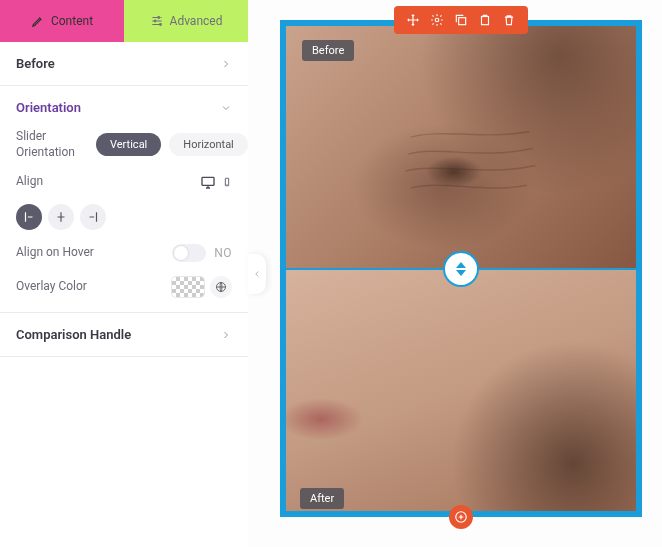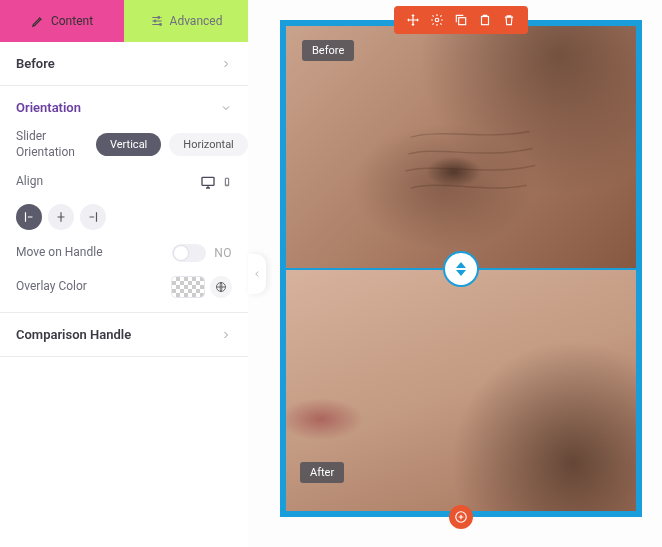--- a/index.html
+++ b/index.html
@@ -61,21 +61,21 @@
       radial-gradient(circle at 82% 80%, rgba(50,30,20,0.6), transparent 35%),
       linear-gradient(160deg,#d7b29c 0%, #c39a82 50%, #a5745c 100%);
   }
   .divider { position:absolute; left:0; right:0; top:50%; height:2px; background:#1a9edb; transform:translateY(-50%); z-index:3; }
   .handle { position:absolute; left:50%; top:50%; width:36px; height:36px; border-radius:50%; border:2px solid #1a9edb; background:#fff; transform:translate(-50%,-50%); z-index:4; display:flex; flex-direction:column; align-items:center; justify-content:center; cursor:grab; gap:2px; }
   .handle .tri { width:0; height:0; border-left:5px solid transparent; border-right:5px solid transparent; }
   .handle .tri.up { border-bottom:6px solid #1a9edb; }
   .handle .tri.down { border-top:6px solid #1a9edb; }
   .badge { position:absolute; background:rgba(80,80,88,0.85); color:#fff; font-size:11px; padding:4px 10px; border-radius:3px; z-index:5; }
   .badge.before { top:14px; left:16px; }
-  .badge.after { bottom:28px; left:14px;text-align:right; }
+  .badge.after { bottom:2px; left:14px;text-align:right; }
   .wrinkles { position:absolute; top:40%; left:25%; width:55%; height:35%; z-index:2; opacity:0.22; }
   .wrinkles path { stroke:#3a2015; fill:none; stroke-width:1; }
 </style>
 </head>
 <body>
 
 <div class="app">
   <aside class="sidebar">
     <div class="tabs">
       <div class="tab active">
@@ -153,21 +153,21 @@
           </div>
           <div class="icon-btn">
             <svg viewBox="0 0 24 24" stroke="currentColor" fill="none" stroke-width="2">
                 <path d="M18 4v16M6 12h8"></path>
               </svg>
           </div>
         </div>
       </div>
 
       <div class="field">
-        <div class="field-label" style="max-width:none">Move on Handle</div>
+        <div class="field-label" style="max-width:none">Align on Hover</div>
         <div class="toggle-wrap">
           <div class="toggle"></div>
           <span>NO</span>
         </div>
       </div>
 
       <div class="field">
         <div class="field-label" style="max-width:none">Overlay Color</div>
         <div class="color-chip-wrap">
           <div class="color-chip"></div>

